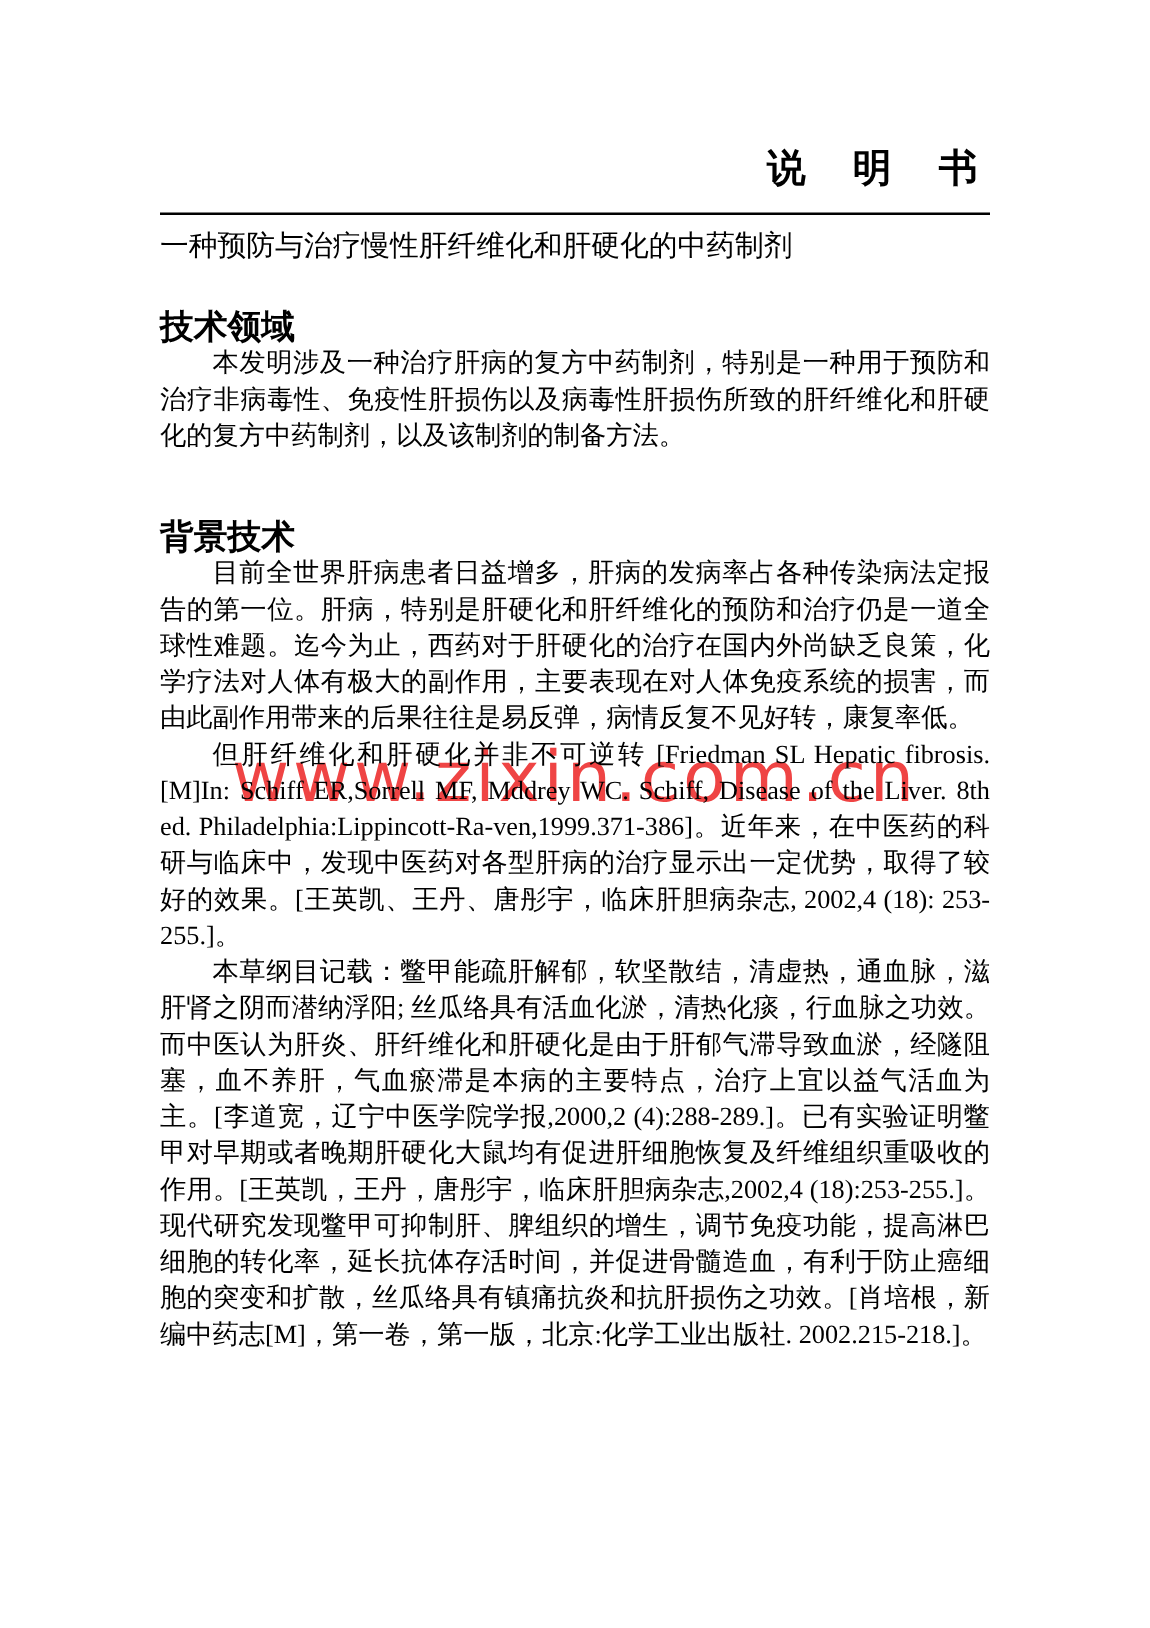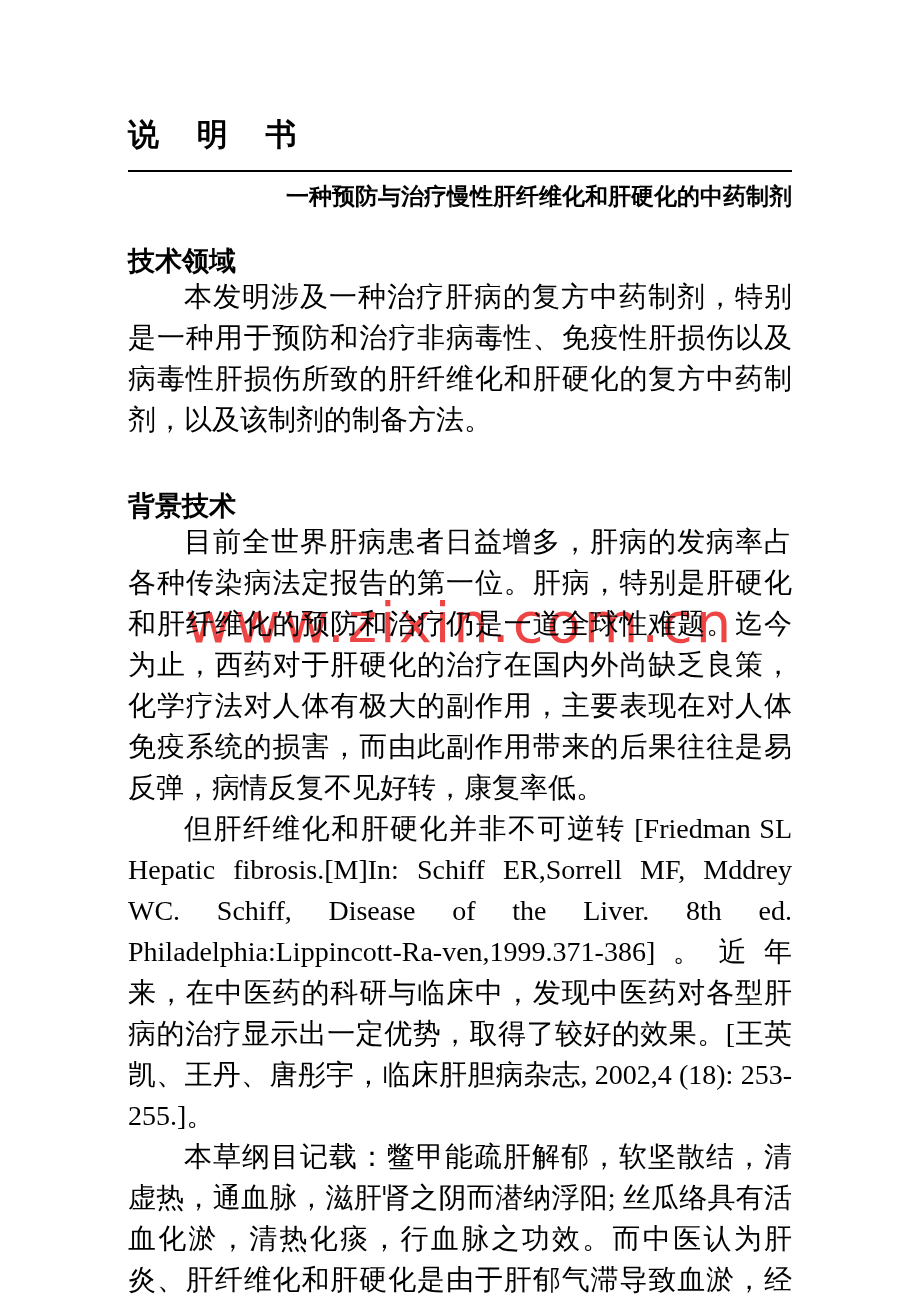--- a/index.html
+++ b/index.html
@@ -30,57 +30,57 @@
     user-select: none;
   }
   .content {
     position: relative;
     z-index: 1;
     padding: 0 128px;
   }
   .doc-title {
     margin: 0;
     padding-top: 116px;
-    text-align: left;
+    text-align: right;
     font-size: 31px;
     line-height: 38px;
     font-weight: bold;
     letter-spacing: 10px;
     word-spacing: 10px;
   }
   .title-rule {
     margin-top: 16px;
     border: none;
     border-top: 2px solid #000000;
     height: 0;
   }
   .doc-subtitle {
     margin: 0;
     margin-top: 10px;
-    text-align: right;
+    text-align: left;
     font-size: 23px;
     line-height: 30px;
-    font-weight: bold;
+    font-weight: normal;
   }
   .section-heading {
     margin: 0;
     font-size: 27px;
     line-height: 29px;
     font-weight: bold;
   }
   .section-technical-field {
     margin-top: 35px;
   }
   .section-background-art {
     margin-top: 52px;
   }
   .body-paragraph {
     margin: 0;
-    font-size: 28px;
-    line-height: 41px;
+    font-size: 21px;
+    line-height: 29px;
     text-indent: 2em;
     text-align: justify;
     text-justify: inter-ideograph;
   }
 </style>
 </head>
 <body>
 
 <div class="page">
 

